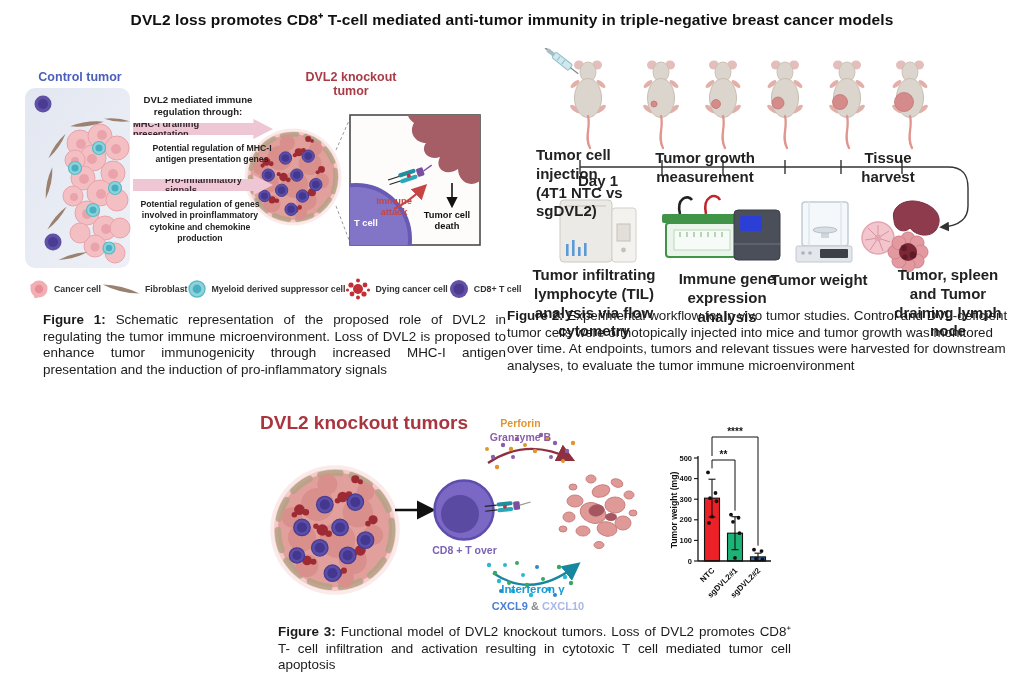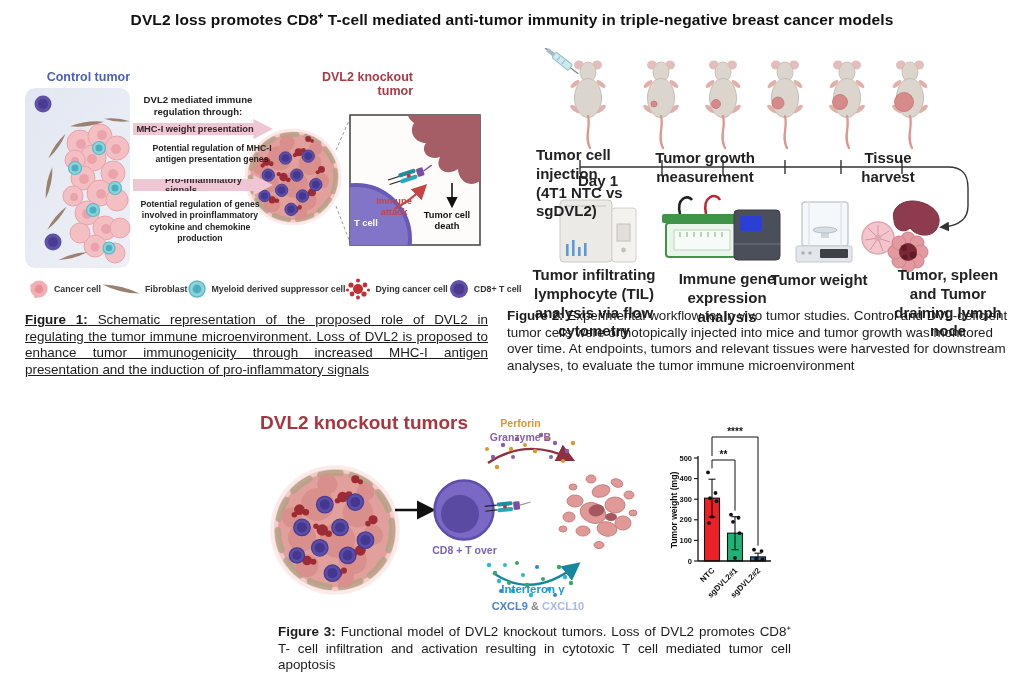--- a/index.html
+++ b/index.html
@@ -1,20 +1,20 @@
 <!DOCTYPE html>
 <html><head>
 <meta charset="utf-8">
 <style>
   html,body{margin:0;padding:0;background:#fff;font-family:"Liberation Sans",sans-serif;}
   #canvas{position:relative;width:1024px;height:684px;background:#fff;overflow:hidden;}
   .abs{position:absolute;}
   .ctr{text-align:center;}
   #page-title{top:8px;left:0;width:1024px;font-size:15.5px;font-weight:700;color:#111;text-align:center;letter-spacing:.1px;}
-  .panel-title{font-weight:700;font-size:12.5px;text-align:right;}
+  .panel-title{font-weight:700;font-size:12.5px;text-align:center;}
   .smallhead{font-size:9.6px;font-weight:700;color:#222;text-align:center;line-height:1.25;}
   .subtxt{font-size:8.7px;font-weight:600;color:#222;text-align:center;line-height:1.3;}
   .parrow{background:#efc6d3;display:flex;align-items:center;justify-content:center;
     font-weight:700;font-size:9.3px;color:#33222c;
     clip-path:polygon(0 20%,86% 20%,86% 0,100% 50%,86% 100%,86% 80%,0 80%);
     padding-right:16px;box-sizing:border-box;}
   .cap{font-size:13.4px;line-height:16.6px;color:#1b1b1b;}
   .just{text-align:justify;}
   .lgd{display:flex;align-items:center;justify-content:space-between;}
   .lgd-item{display:flex;align-items:center;gap:4px;}
@@ -219,21 +219,21 @@
         <circle cx="4" cy="0" r="2" fill="#c03340"></circle>
         <rect x="12.5" y="-4.2" width="7" height="8.4" rx="1.5" fill="#7a4fa0"></rect>
         <line x1="19.5" y1="0" x2="29" y2="-3" stroke="#7a4fa0" stroke-width="1.4"></line>
       </g>
       <path d="M44,94 Q60,86 74,72" fill="none" stroke="#c54545" stroke-width="2.2" marker-end="url(#m-red1)"></path>
       <line x1="102" y1="68" x2="102" y2="90" stroke="#111" stroke-width="1.6" marker-end="url(#m-blk1)"></line>
     </g>
   </svg>
 
   <div class="abs smallhead" style="left:133px;top:94px;width:130px;">DVL2 mediated immune regulation through:</div>
-  <div class="abs parrow" style="left:133px;top:119px;width:140px;height:20px;">MHC-I weight presentation</div>
+  <div class="abs parrow" style="left:133px;top:119px;width:140px;height:20px;">MHC-I draining presentation</div>
   <div class="abs subtxt" style="left:133px;top:143px;width:134px;margin-left:12px;">Potential regulation of MHC-I antigen presentation genes</div>
   <div class="abs parrow" style="left:133px;top:175px;width:140px;height:20px;padding-left:32px;">Pro-inflammatory signals</div>
   <div class="abs subtxt" style="left:133px;top:199px;width:134px;">Potential regulation of genes involved in proinflammatory cytokine and chemokine production</div>
 
   <div class="abs insetlab" style="left:354px;top:218px;color:#fff;font-weight:600;">T cell</div>
   <div class="abs insetlab ctr" style="left:366px;top:196px;width:56px;color:#c54545;font-weight:700;">Immune attack</div>
   <div class="abs insetlab ctr" style="left:416px;top:210px;width:62px;color:#111;font-weight:700;">Tumor cell death</div>
 
   <div class="abs lgd" style="left:28px;top:276px;width:452px;height:26px;align-items:center;">
     <div class="lgd-item">
@@ -277,21 +277,21 @@
     </div>
     <div class="lgd-item">
       <svg width="22" height="22" viewBox="0 0 22 22">
         <circle cx="11" cy="11" r="9" fill="#6450a8"></circle>
           <circle cx="11" cy="11" r="5.5" fill="#4c3a90"></circle>
         </svg>
       <span>CD8+ T cell</span>
     </div>
   </div>
 
-  <div class="abs cap just" style="left:25px;top:312px;width:463px;text-decoration:underline;">
+  <div class="abs cap just" style="left:43px;top:312px;width:463px;">
     <span style="font-weight:700;">Figure 1:</span><span> Schematic representation of the proposed role of DVL2 in regulating the tumor immune microenvironment. Loss of DVL2 is proposed to enhance tumor immunogenicity through increased MHC-I antigen presentation and the induction of pro-inflammatory signals</span>
   </div>
 
   <svg class="abs" style="left:530px;top:48px;" width="490" height="262" viewBox="0 0 490 262">
     <defs>
       <marker id="m-blk2" markerWidth="7" markerHeight="7" refX="5" refY="3.5" orient="auto">
         <path d="M0,0 L7,3.5 L0,7 Z" fill="#333"></path>
         </marker>
       <g id="mouse">
         <ellipse cx="-9" cy="-33" rx="5" ry="4.6" fill="#e3beba"></ellipse>

